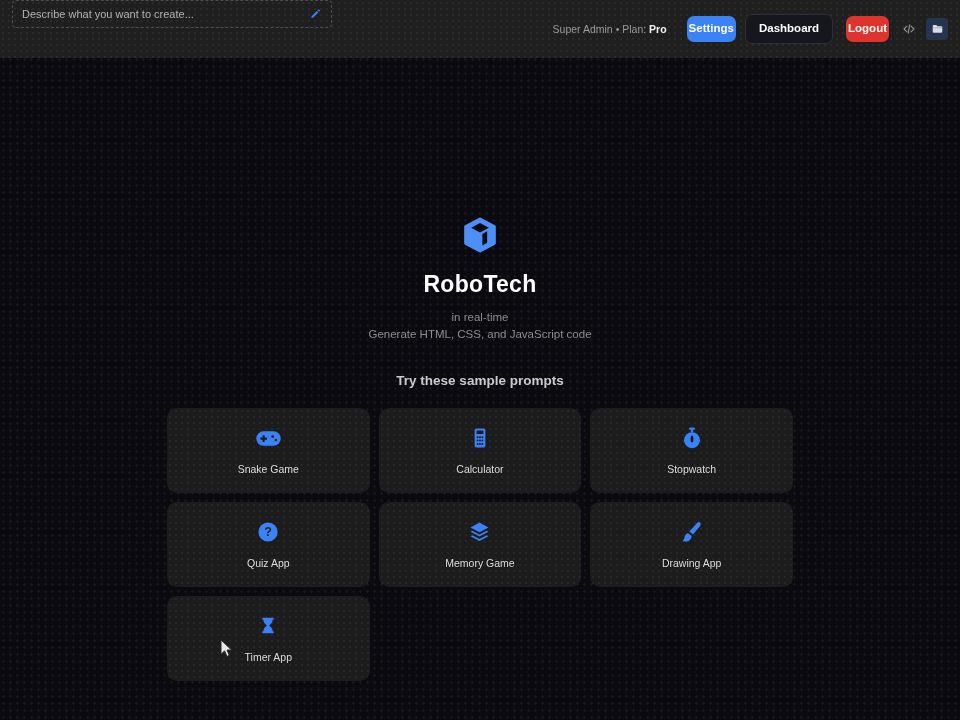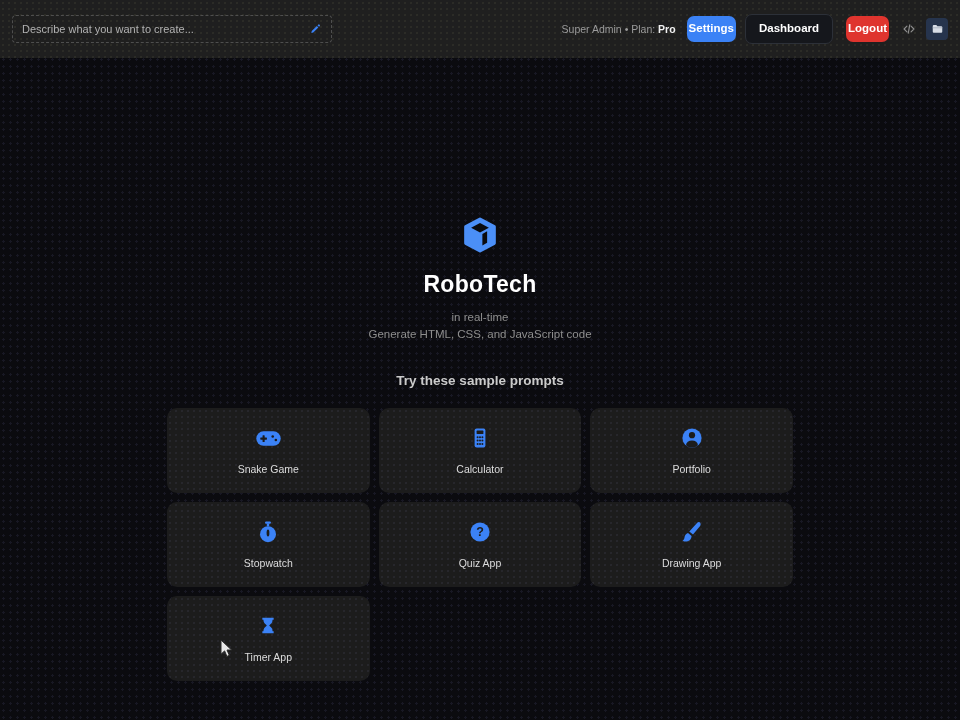--- a/index.html
+++ b/index.html
@@ -16,38 +16,38 @@
   html,body{width:960px;height:720px;overflow:hidden;}
   body{font-family:"Liberation Sans",sans-serif;background:#000;}
   .screen{
     position:relative;width:960px;height:720px;
     background-color:var(--page-bg);
     background-image:radial-gradient(rgba(110,110,175,0.13) 1px, transparent 1.3px);
     background-size:7px 7px;
   }
   
   .topbar{
-    height:58px;display:flex;align-items:center;justify-content:space-between;
+    height:58px;display:flex;justify-content:space-between;
     padding:0 12px;
     background-color:var(--bar-bg);
     background-image:radial-gradient(rgba(205,205,140,0.07) 1px, transparent 1.2px);
     background-size:6px 6px;
   }
   .prompt-box{
     width:320px;height:28px;display:flex;align-items:center;
     border:1px dashed #4e4e4e;border-radius:4px;padding:0 9px;
   }
   .prompt-box input{
     flex:1;background:transparent;border:none;outline:none;
     color:#ddd;font-size:11px;font-family:"Liberation Sans",sans-serif;
   }
   .prompt-box input::placeholder{color:#b2b2b2;}
   .pencil{display:flex;align-items:center;cursor:pointer;}
   .top-right{display:flex;align-items:center;gap:9px;}
-  .user-info{font-size:10.5px;color:var(--text-dim);white-space:nowrap;margin-right:2px;}
+  .user-info{font-size:10.5px;color:var(--text-dim);white-space:nowrap;margin-right:11px;}
   .user-info b{color:#f2f2f2;}
   .tbtn{
     border:none;border-radius:7px;padding:7px 2px;font-size:11.5px;font-weight:bold;
     color:#fff;cursor:pointer;font-family:"Liberation Sans",sans-serif;line-height:1;
   }
   .tbtn.settings{background:var(--accent);}
   .tbtn.dashboard{background:var(--dark-inset);border:1px solid #2c3038;padding:8px 13px;}
   .tbtn.logout{background:var(--danger);margin-left:4px;}
   .code-toggle{display:flex;align-items:center;cursor:pointer;margin-left:3px;}
   .folder-btn{
@@ -162,37 +162,20 @@
                 <circle cx="14.4" cy="14.6" r="1"></circle>
               <circle cx="9.6" cy="18" r="1"></circle>
                 <circle cx="12" cy="18" r="1"></circle>
                 <circle cx="14.4" cy="18" r="1"></circle>
             </g>
           </svg>
         </span>
         <span class="lbl">Calculator</span>
       </div>
 
-      <div class="card">
-        <span class="ic">
-          <svg width="24" height="24" viewBox="0 0 24 24">
-            <defs>
-                <clipPath id="ucp">
-                  <circle cx="12" cy="12" r="9.6"></circle>
-                </clipPath>
-              </defs>
-            <circle cx="12" cy="12" r="9.6" fill="var(--accent)"></circle>
-            <g clip-path="url(#ucp)" fill="var(--card-bg)">
-              <circle cx="12" cy="9.2" r="3.1"></circle>
-              <ellipse cx="12" cy="18.9" rx="5.9" ry="4.4"></ellipse>
-            </g>
-          </svg>
-        </span>
-        <span class="lbl">Portfolio</span>
-      </div>
 
       <div class="card">
         <span class="ic">
           <svg width="24" height="24" viewBox="0 0 24 24" fill="var(--accent)">
             <rect x="9" y="1.4" width="6" height="2.4" rx="1.2"></rect>
             <rect x="10.8" y="3.4" width="2.4" height="3"></rect>
             <circle cx="12" cy="14.2" r="8"></circle>
             <ellipse cx="12" cy="13" rx="1.4" ry="3.4" fill="var(--card-bg)"></ellipse>
           </svg>
         </span>
@@ -202,20 +185,30 @@
       <div class="card">
         <span class="ic">
           <svg width="24" height="24" viewBox="0 0 24 24">
             <circle cx="12" cy="12" r="9.6" fill="var(--accent)"></circle>
             <text x="12" y="16.4" text-anchor="middle" font-family="Liberation Sans, sans-serif" font-size="12.5" font-weight="bold" fill="var(--card-bg)">?</text>
           </svg>
         </span>
         <span class="lbl">Quiz App</span>
       </div>
 
+      <div class="card">
+        <span class="ic">
+          <svg width="25" height="24" viewBox="0 0 24 24" fill="var(--accent)">
+            <path d="M12 2.6 21 7.4 12 12.2 3 7.4Z"></path>
+            <path d="M4.8 10.8 12 14.6 19.2 10.8 21 11.8 12 16.6 3 11.8Z"></path>
+            <path d="M4.8 15.2 12 19 19.2 15.2 21 16.2 12 21 3 16.2Z"></path>
+          </svg>
+        </span>
+        <span class="lbl">Memory Game</span>
+      </div>
 
       <div class="card">
         <span class="ic">
           <svg width="24" height="24" viewBox="0 0 24 24" fill="var(--accent)">
             <path d="M19.6 2.3c1.2.9 1.4 2.5.5 3.7l-7.1 8.6-3.7-3 7.5-8.3c.8-.9 2-1.5 2.8-1z"></path>
             <path d="M8 13l3.6 2.9c-.3 2.8-1.5 4.6-3.8 5.4-1.7.6-3.6.3-5.1-.6 1.1-.8 1.6-1.8 1.8-3.1.3-2.2 1.3-3.9 3.5-4.6z"></path>
           </svg>
         </span>
         <span class="lbl">Drawing App</span>
       </div>

